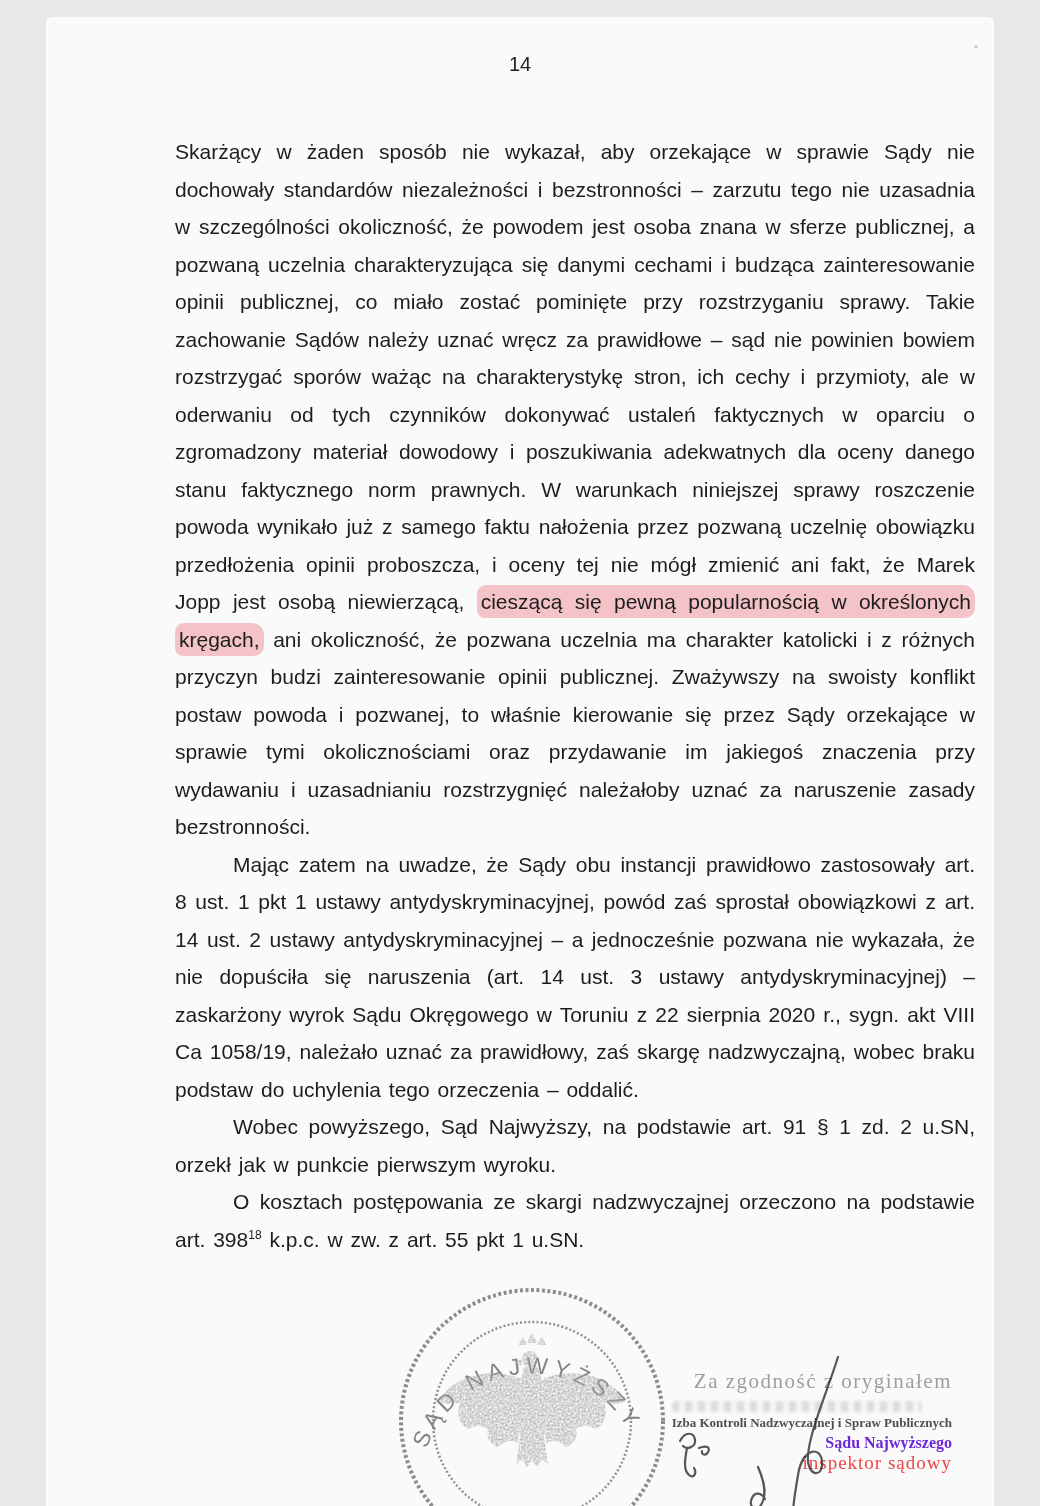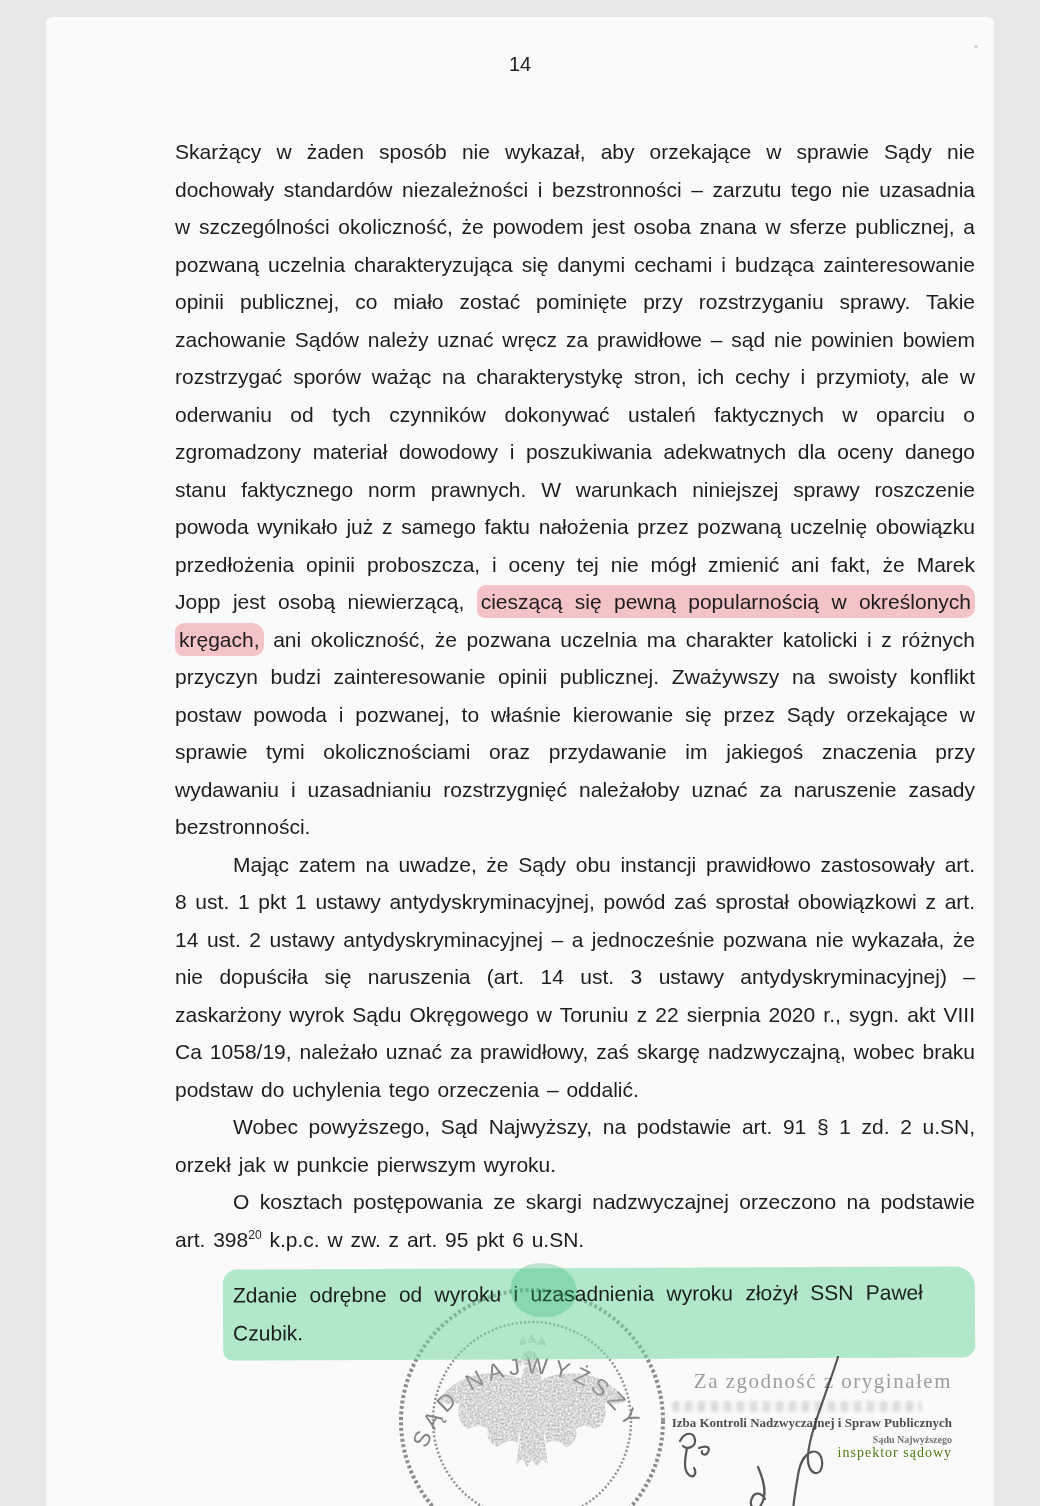--- a/index.html
+++ b/index.html
@@ -46,46 +46,43 @@
     text-align:right; z-index:2;
     font-family:"Liberation Serif", serif; color:#5a5a5a;
   }
   .certify-title { font-size:21px; letter-spacing:1.5px; color:#9e9e9e; filter:blur(0.4px); }
   .certify-blur {
     height:11px; margin:7px 30px 3px;
     background:repeating-linear-gradient(90deg, rgba(110,110,110,0.38) 0 7px, rgba(110,110,110,0.06) 7px 13px);
     filter:blur(1.6px); border-radius:4px; opacity:0.55;
   }
   .certify-chamber { font-size:13px; font-weight:bold; color:#4f4f4f; filter:blur(0.3px); white-space:nowrap; }
-  .certify-court { font-size:10px; font-weight:bold; color:#737373; filter:blur(0.3px); margin-top:3px; }
+  .certify-court { font-size:16px; font-weight:bold; color:#6d28d9; filter:blur(0.3px); margin-top:3px; }
   .certify-name { margin-top:18px; font-style:italic; font-size:21px; color:#4c4c4c; letter-spacing:1px; }
-  .certify-role { font-size:14px; color:#4d7c0f; letter-spacing:1px; }
+  .certify-role { font-size:19px; color:#ef4444; letter-spacing:1px; }
   .signature { position:absolute; left:596px; top:1330px; width:310px; height:176px; z-index:4; }
   .speck { position:absolute; background:#b5b5b5; opacity:0.6; border-radius:50%; }
   .speck.s1 { left:928px; top:28px; width:4px; height:3px; }
   .speck.s2 { left:953px; top:33px; width:3px; height:2px; }
 </style>
 </head>
 <body>
 
 <div class="page">
 
   <div class="page-number">14</div>
 
   <div class="speck s1"></div>
   <div class="speck s2"></div>
 
   <div class="body-text">
     <p class="para"><span>Skarżący w żaden sposób nie wykazał, aby orzekające w sprawie Sądy nie dochowały standardów niezależności i bezstronności – zarzutu tego nie uzasadnia w szczególności okoliczność, że powodem jest osoba znana w sferze publicznej, a pozwaną uczelnia charakteryzująca się danymi cechami i budząca zainteresowanie opinii publicznej, co miało zostać pominięte przy rozstrzyganiu sprawy. Takie zachowanie Sądów należy uznać wręcz za prawidłowe – sąd nie powinien bowiem rozstrzygać sporów ważąc na charakterystykę stron, ich cechy i przymioty, ale w oderwaniu od tych czynników dokonywać ustaleń faktycznych w oparciu o zgromadzony materiał dowodowy i poszukiwania adekwatnych dla oceny danego stanu faktycznego norm prawnych. W warunkach niniejszej sprawy roszczenie powoda wynikało już z samego faktu nałożenia przez pozwaną uczelnię obowiązku przedłożenia opinii proboszcza, i oceny tej nie mógł zmienić ani fakt, że Marek Jopp jest osobą niewierzącą, </span><span class="hl-pink">cieszącą się pewną popularnością w określonych kręgach,</span><span> ani okoliczność, że pozwana uczelnia ma charakter katolicki i z różnych przyczyn budzi zainteresowanie opinii publicznej. Zważywszy na swoisty konflikt postaw powoda i pozwanej, to właśnie kierowanie się przez Sądy orzekające w sprawie tymi okolicznościami oraz przydawanie im jakiegoś znaczenia przy wydawaniu i uzasadnianiu rozstrzygnięć należałoby uznać za naruszenie zasady bezstronności.</span></p>
     <p class="para indent">Mając zatem na uwadze, że Sądy obu instancji prawidłowo zastosowały art. 8 ust. 1 pkt 1 ustawy antydyskryminacyjnej, powód zaś sprostał obowiązkowi z art. 14 ust. 2 ustawy antydyskryminacyjnej – a jednocześnie pozwana nie wykazała, że nie dopuściła się naruszenia (art. 14 ust. 3 ustawy antydyskryminacyjnej) – zaskarżony wyrok Sądu Okręgowego w Toruniu z 22 sierpnia 2020 r., sygn. akt VIII Ca 1058/19, należało uznać za prawidłowy, zaś skargę nadzwyczajną, wobec braku podstaw do uchylenia tego orzeczenia – oddalić.</p>
     <p class="para indent">Wobec powyższego, Sąd Najwyższy, na podstawie art. 91 § 1 zd. 2 u.SN, orzekł jak w punkcie pierwszym wyroku.</p>
-    <p class="para indent"><span>O kosztach postępowania ze skargi nadzwyczajnej orzeczono na podstawie art. 398</span><sup class="note">20</sup><span> k.p.c. w zw. z art. 95 pkt 6 u.SN.</span></p>
-    <div class="dissent-line">
-      <span class="hl-green"><span class="blob"></span><span>Zdanie odrębne od wyroku i uzasadnienia wyroku złożył SSN Paweł Czubik.</span></span>
-    </div>
+    <p class="para indent"><span>O kosztach postępowania ze skargi nadzwyczajnej orzeczono na podstawie art. 398</span><sup class="note">18</sup><span> k.p.c. w zw. z art. 55 pkt 1 u.SN.</span></p>
   </div>
 
   <svg class="stamp" viewBox="0 0 274 274" aria-hidden="true">
     <defs>
       <filter id="speckle" x="-20%" y="-20%" width="140%" height="140%">
         <feTurbulence type="fractalNoise" baseFrequency="0.5" numOctaves="3" seed="7" result="noise"></feTurbulence>
         <feColorMatrix in="noise" type="matrix" values="0 0 0 0 0.33  0 0 0 0 0.33  0 0 0 0 0.33  0 0 0 1.7 -0.35" result="spots"></feColorMatrix>
         <feComposite in="spots" in2="SourceAlpha" operator="in"></feComposite>
       </filter>
       <path id="arcTop" d="M 30 172 A 111 111 0 0 1 244 172" fill="none"></path>

